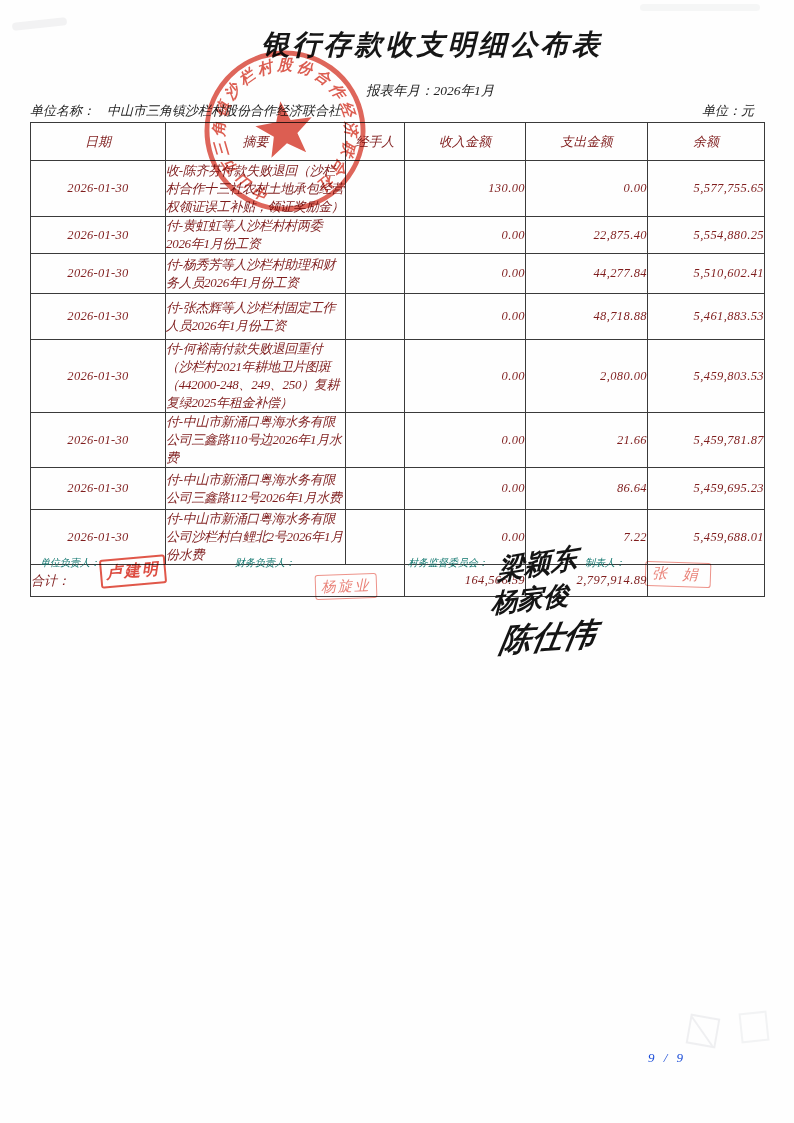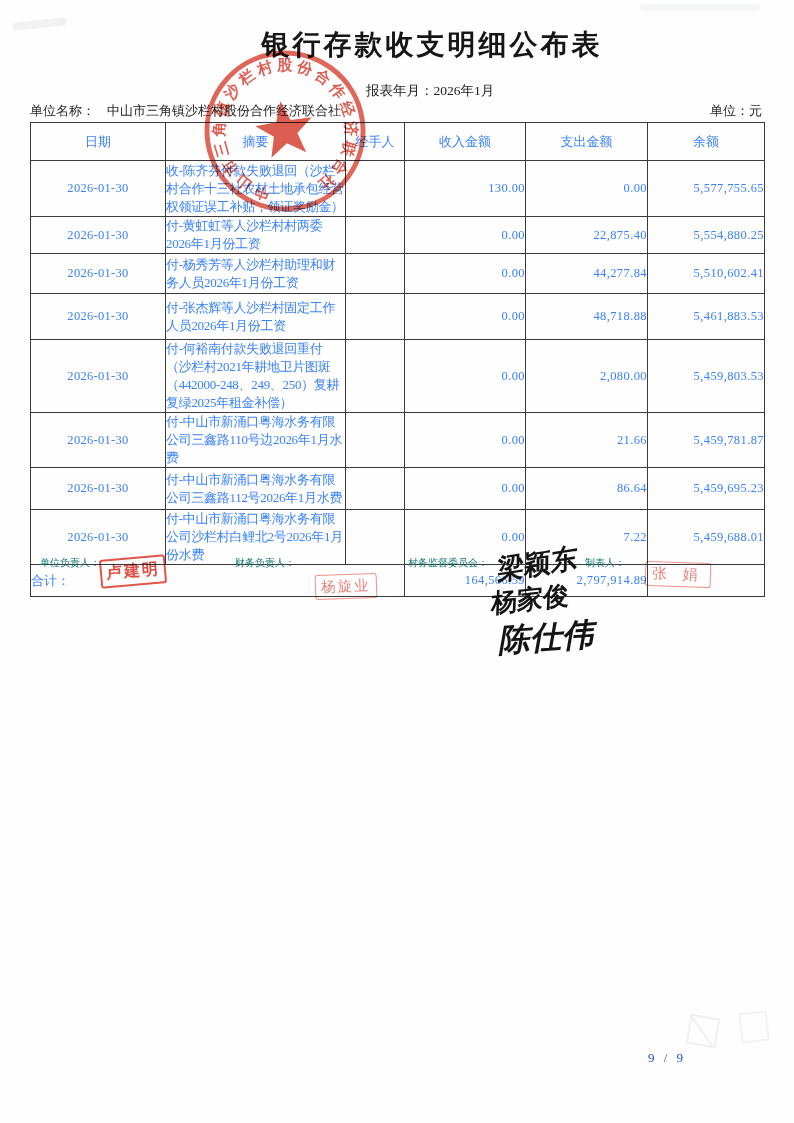--- a/index.html
+++ b/index.html
@@ -1,36 +1,36 @@
 <!DOCTYPE html>
 <html><head>
 <meta charset="utf-8">
 <style>
   html,body{margin:0;padding:0;background:#ffffff;}
   .page{
     position:relative;width:794px;height:1123px;background:#fefefe;
-    font-family:"Liberation Serif","DejaVu Serif",serif;color:#1f1f1f;overflow:hidden;
+    font-family:"Liberation Serif","DejaVu Serif",serif;color:#1f1f1f;overflow:hidden;font-style:italic;
   }
   .title{
     position:absolute;top:26px;left:0;right:-70px;text-align:center;
     font-family:"Liberation Sans","DejaVu Sans",sans-serif;
     font-size:28px;font-weight:700;letter-spacing:3px;color:#161616;
   }
   .report-period{
     position:absolute;top:82px;left:0;right:-66px;text-align:center;
     font-size:13.5px;color:#222;
   }
   .info-row{position:absolute;top:102px;left:30px;right:30px;height:18px;font-size:13px;}
   .unit-name{position:absolute;left:0;top:0;}
   .unit-name .val{margin-left:12px;}
-  .currency{position:absolute;right:2px;top:0;}
+  .currency{position:absolute;right:10px;top:0;}
   
   table.main{
     position:absolute;left:30px;top:122px;border-collapse:collapse;table-layout:fixed;
-    width:734px;font-size:12px;color:#3b82f6;
+    width:734px;font-size:12px;color:#7f1d1d;
   }
   table.main td,table.main th{border:1px solid #3a3a3a;padding:0;vertical-align:middle;overflow:hidden;}
   th{font-size:13px;font-weight:400;text-align:center;}
   .col-date{width:135px;} .col-sum{width:180px;} .col-hand{width:59px;}
   .col-in{width:121px;} .col-out{width:122px;} .col-bal{width:117px;}
   tr.hdr{height:38px;}
   tr.r0{height:56px;} tr.r1{height:36px;} tr.r2{height:40px;} tr.r3{height:46px;}
   tr.r4{height:58px;} tr.r5{height:42px;} tr.r6{height:42px;} tr.r7{height:44px;}
   tr.total{height:32px;}
   td.c-date{text-align:center;font-size:12.5px;letter-spacing:.3px;}

